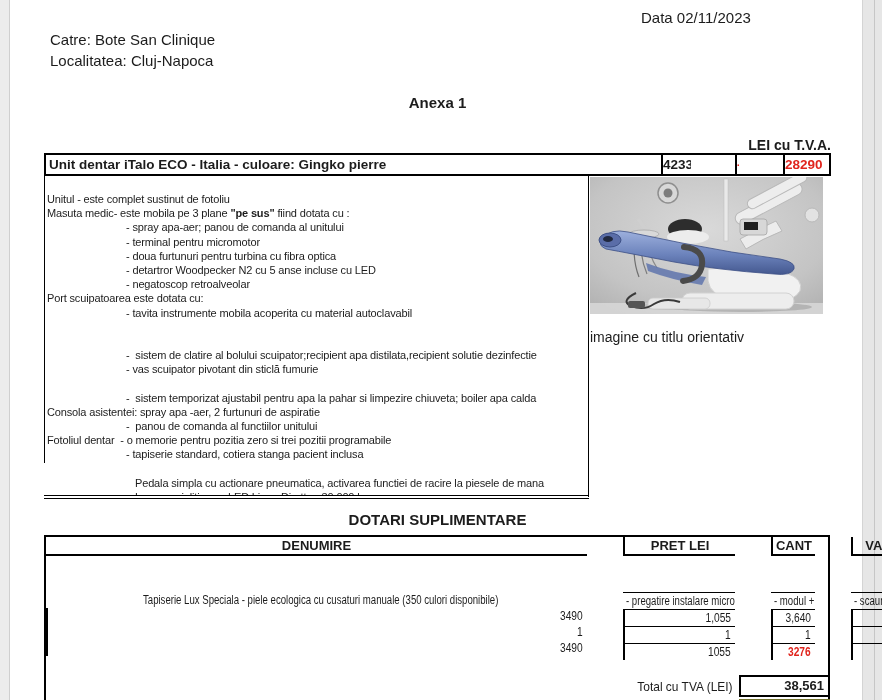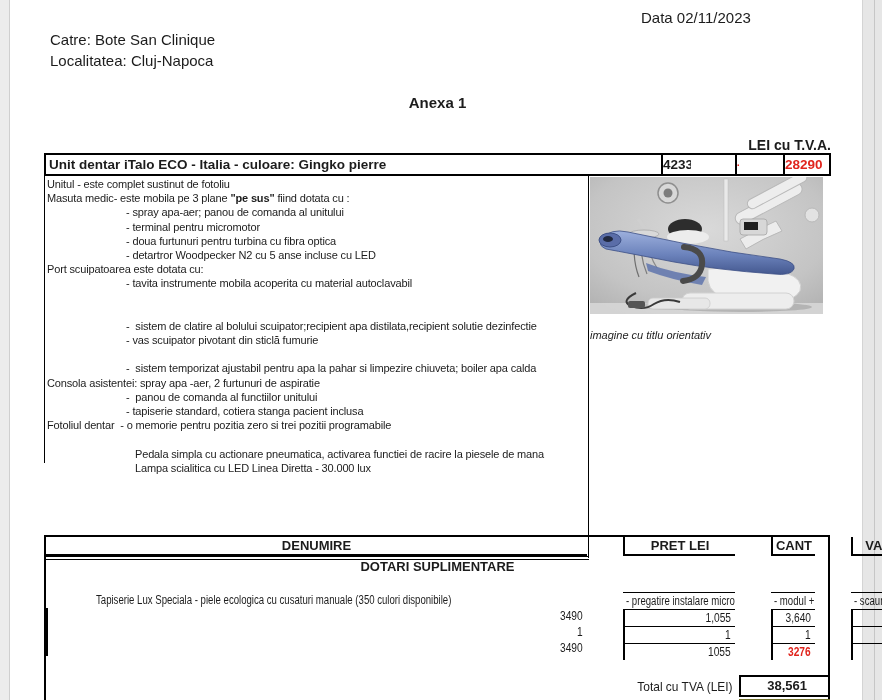--- a/index.html
+++ b/index.html
@@ -31,58 +31,58 @@
   }
   .prod-row>div{box-sizing:border-box;overflow:hidden;}
   .prod-row .cdiv{border-left:2px solid #000;margin-left:44px;}
   .p-title{padding-left:3px;border-radius:8px;}
   .p-list{text-align:right;padding-right:3px;}
   .p-disc{text-align:center;color:var(--accent-red,#e0241d);}
   .p-final{text-align:left;padding-right:3px;color:var(--accent-red,#e0241d);}
 
   
   .desc-box{
-    left:44px;top:176px;width:545px;height:384px;
+    left:44px;top:176px;width:545px;height:323px;
     border-right:1px solid #000;border-bottom:4px double #000;
-    box-sizing:border-box;overflow:hidden;padding-top:1px;
+    box-sizing:border-box;overflow:hidden;padding-top:16px;
   }
   .desc-left-border{left:44px;top:176px;width:1px;height:287px;background:#000;}
   .desc-line{height:14.2px;line-height:14.2px;font-size:11px;letter-spacing:-0.15px;white-space:pre;overflow:visible;}
   .ind0{padding-left:3px;}
   .ind1{padding-left:82px;}
   .ind2{padding-left:91px;}
 
   
   .photo{left:590px;top:177px;width:233px;height:137px;}
-  .photo-caption{left:590px;top:329px;font-size:11px;font-style:italic;}
-
-  
-  .extras-title{left:44px;top:511px;width:787px;text-align:center;font-weight:bold;font-size:13px;margin-top:48px;}
+  .photo-caption{left:590px;top:329px;font-size:14px;}
+
+  
+  .extras-title{left:44px;top:511px;width:787px;text-align:center;font-weight:bold;font-size:15px;}
   .extras-table{
     left:44px;top:535px;width:786px;
     display:grid;grid-template-columns:541px 112px 44px 89px;
     grid-template-rows:19px 17px 17px 17px 17px;
     border:2px solid #000;box-sizing:border-box;gap:36px;
   }
   .x-cell{box-sizing:border-box;overflow:hidden;font-size:12px;line-height:16px;}
   .x-h{font-weight:bold;font-size:13px;text-align:center;line-height:17px;border-bottom:2px solid #000;}
   .x-cell.cdiv{border-left:2px solid #000;}
   .x-row + .x-row .x-cell{border-top:1px solid #000;}
-  .x-name{padding-left:3px;text-align:center;}
+  .x-name{padding-left:3px;text-align:right;}
   .x-num{text-align:right;padding-right:4px;}
   .red{color:var(--accent-red,#e0241d);font-weight:bold;}
   .cnd{display:inline-block;transform:scaleX(.8);transform-origin:0 50%;white-space:pre;}
   .cnd-r{display:inline-block;transform:scaleX(.85);transform-origin:100% 50%;}
 
   
   .total-label{left:440px;top:679px;width:293px;text-align:right;font-size:13px;}
   .total-label span{display:inline-block;transform:scaleX(.92);transform-origin:100% 50%;}
   .total-box{
     left:739px;top:675px;width:91px;height:22px;border:2px solid #000;box-sizing:border-box;
-    font-weight:bold;font-size:13px;text-align:right;line-height:18px;padding-right:21px;
+    font-weight:bold;font-size:13px;text-align:right;line-height:18px;padding-right:4px;
   }
   .next-row-sliver{left:739px;top:699px;width:91px;height:10px;background:var(--sliver-yellow,#d4ca45);border:1px solid #70702c;box-sizing:border-box;}
 </style>
 </head>
 <body>
 
 <div class="abs edge-left"></div>
 <div class="abs edge-right"></div>
 <div class="abs edge-right-line"></div>
 
@@ -100,32 +100,33 @@
 </div>
 
 <div class="abs desc-box">
   <div>
       <div class="desc-line ind0">Unitul - este complet sustinut de fotoliu</div>
       <div class="desc-line ind0"><span>Masuta medic- este mobila pe 3 plane </span><span style="font-weight: bold;">"pe sus"</span><span> fiind dotata cu :</span></div>
       <div class="desc-line ind1">- spray apa-aer; panou de comanda al unitului</div>
       <div class="desc-line ind1">- terminal pentru micromotor</div>
       <div class="desc-line ind1">- doua furtunuri pentru turbina cu fibra optica</div>
       <div class="desc-line ind1">- detartror Woodpecker N2 cu 5 anse incluse cu LED</div>
+      <div class="desc-line ind1">- negatoscop retroalveolar</div>
       <div class="desc-line ind0">Port scuipatoarea este dotata cu:</div>
       <div class="desc-line ind1">- tavita instrumente mobila acoperita cu material autoclavabil</div>
       <div class="desc-line ind0">&nbsp;</div>
       <div class="desc-line ind0">&nbsp;</div>
       <div class="desc-line ind1">-  sistem de clatire al bolului scuipator;recipient apa distilata,recipient solutie dezinfectie</div>
       <div class="desc-line ind1">- vas scuipator pivotant din sticlă fumurie</div>
       <div class="desc-line ind0">&nbsp;</div>
       <div class="desc-line ind1">-  sistem temporizat ajustabil pentru apa la pahar si limpezire chiuveta; boiler apa calda</div>
       <div class="desc-line ind0">Consola asistentei: spray apa -aer, 2 furtunuri de aspiratie</div>
       <div class="desc-line ind1">-  panou de comanda al functiilor unitului</div>
+      <div class="desc-line ind0">Fotoliul dentar  - o memorie pentru pozitia zero si trei pozitii programabile</div>
       <div class="desc-line ind1">- tapiserie standard, cotiera stanga pacient inclusa</div>
-      <div class="desc-line ind0">Fotoliul dentar  - o memorie pentru pozitia zero si trei pozitii programabile</div>
       <div class="desc-line ind0">&nbsp;</div>
       <div class="desc-line ind2">Pedala simpla cu actionare pneumatica, activarea functiei de racire la piesele de mana</div>
       <div class="desc-line ind2">Lampa scialitica cu LED Linea Diretta - 30.000 lux</div>
     </div>
 </div>
 <div class="abs desc-left-border"></div>
 
 <div class="abs photo">
   <svg width="233" height="137" viewBox="0 0 233 137" xmlns="http://www.w3.org/2000/svg">
     <defs>

